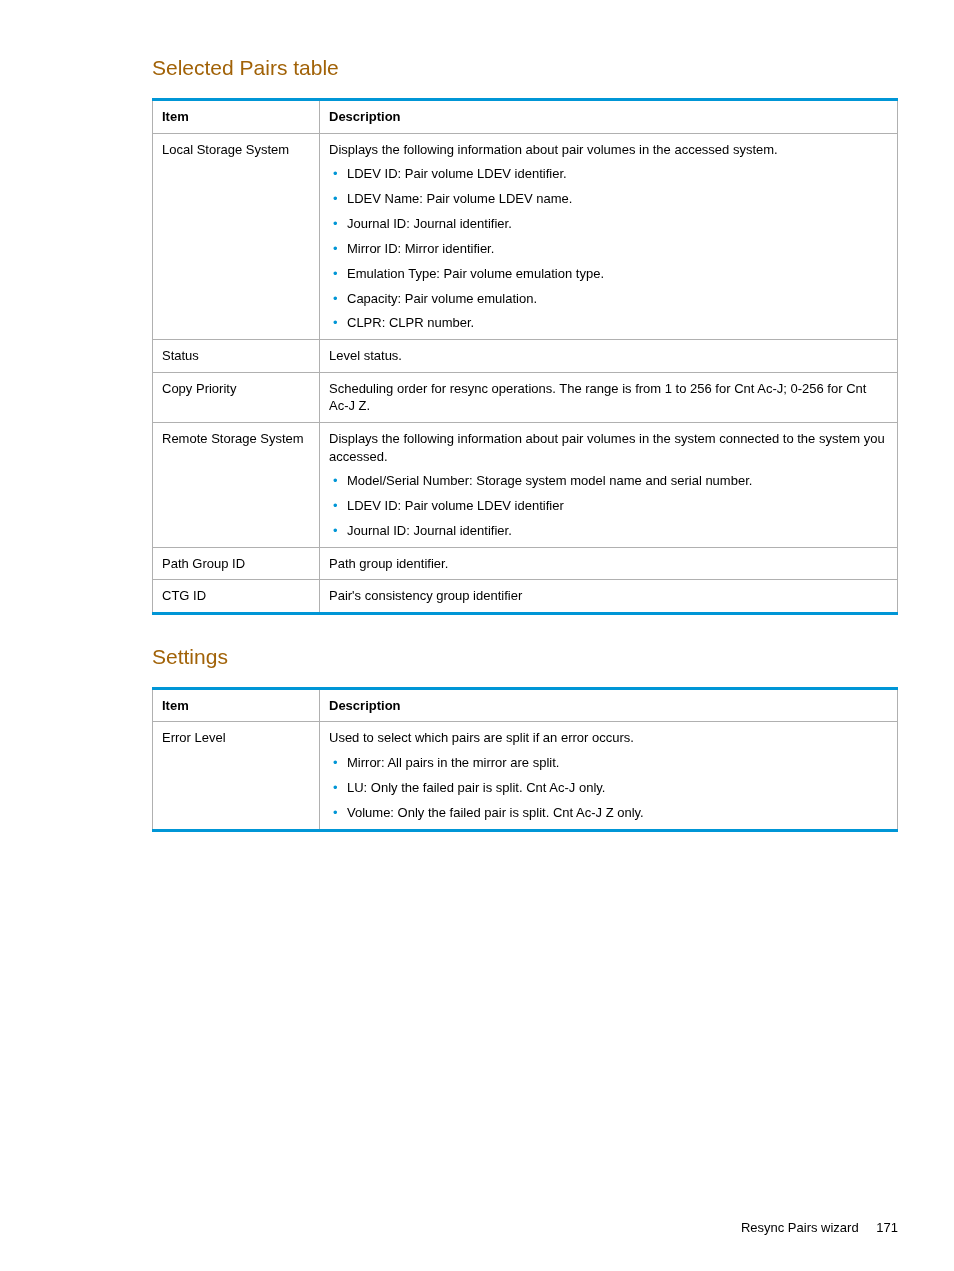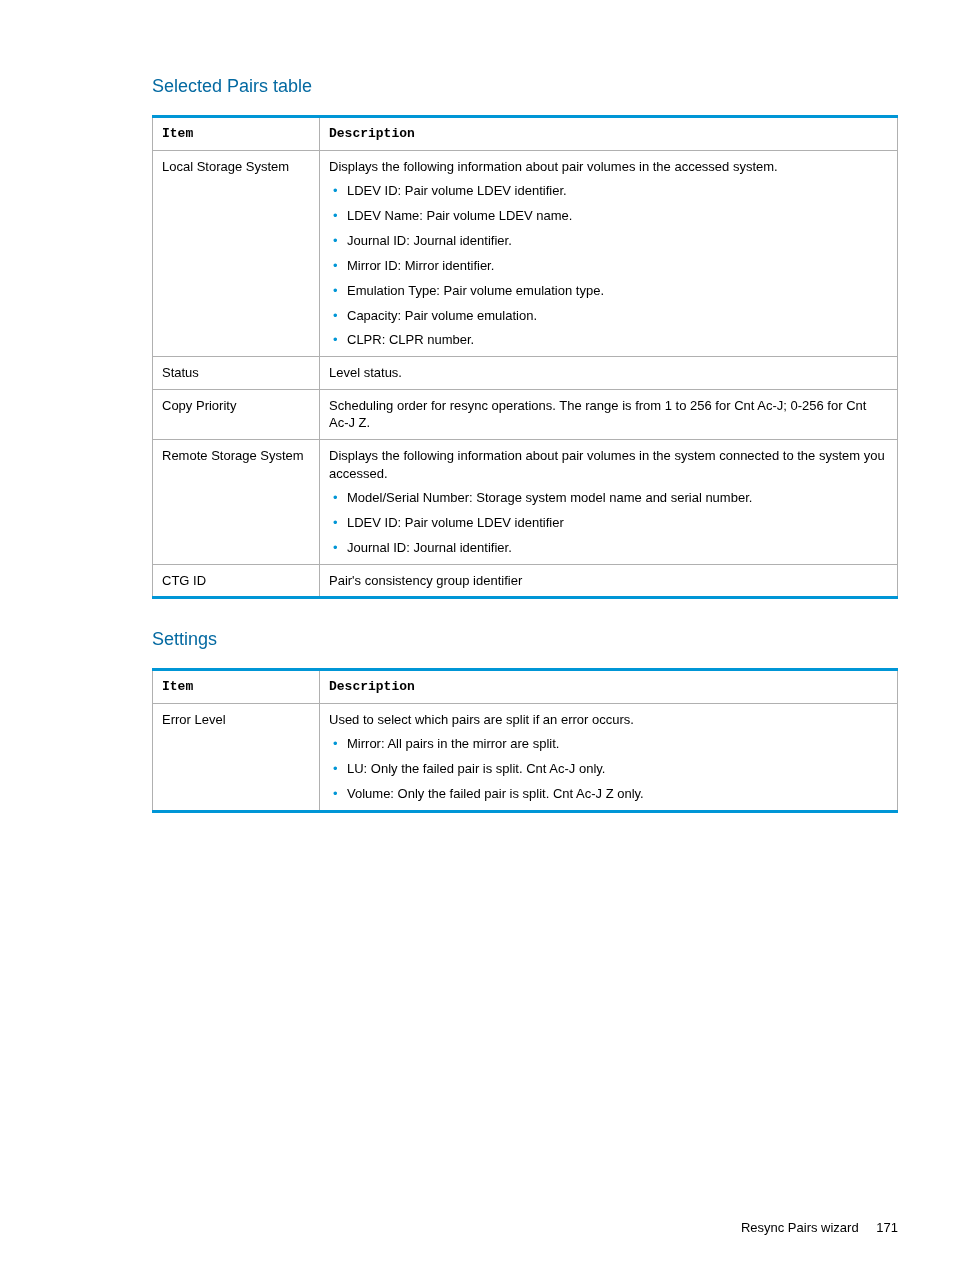--- a/index.html
+++ b/index.html
@@ -9,25 +9,24 @@
     }
     body {
       font-family: Arial, Helvetica, sans-serif;
       background: #ffffff;
       width: 954px;
       height: 1271px;
       position: relative;
       padding: 56px 56px 0 152px;
     }
     .section-heading {
-      color: #0369a1;
-      font-size: 18px;
+      color: #a16207;
+      font-size: 21px;
       font-weight: 400;
       margin-bottom: 18px;
-      margin-top: 20px;
     }
     table.data-table {
       width: 100%;
       border-collapse: collapse;
       border-top: 3px solid #0096d6;
       border-bottom: 3px solid #0096d6;
       margin-bottom: 30px;
     }
     table.data-table th,
     table.data-table td {
@@ -39,21 +38,20 @@
       font-size: 13px;
       color: #000000;
       line-height: 1.35;
     }
     table.data-table tr:first-child th {
       border-top: none;
     }
     table.data-table th {
       font-weight: bold;
       font-size: 13px;
-      font-family: Liberation Mono, monospace;
     }
     table.data-table td.item-col {
       width: 167px;
     }
     ul.bullets {
       list-style: none;
       margin-top: 8px;
     }
     ul.bullets li {
       position: relative;
@@ -125,20 +123,24 @@
       <td>
         <span>Displays the following information about pair volumes in the system connected to the system you accessed.</span>
         <ul class="bullets">
           <li>Model/Serial Number: Storage system model name and serial number.</li>
           <li>LDEV ID: Pair volume LDEV identifier</li>
           <li>Journal ID: Journal identifier.</li>
         </ul>
       </td>
     </tr>
     <tr>
+      <td class="item-col">Path Group ID</td>
+      <td>Path group identifier.</td>
+    </tr>
+    <tr>
       <td class="item-col">CTG ID</td>
       <td>Pair's consistency group identifier</td>
     </tr>
   </tbody>
     </table>
 
   <h2 class="section-heading">Settings</h2>
 
   <table class="data-table">
     <tbody>

